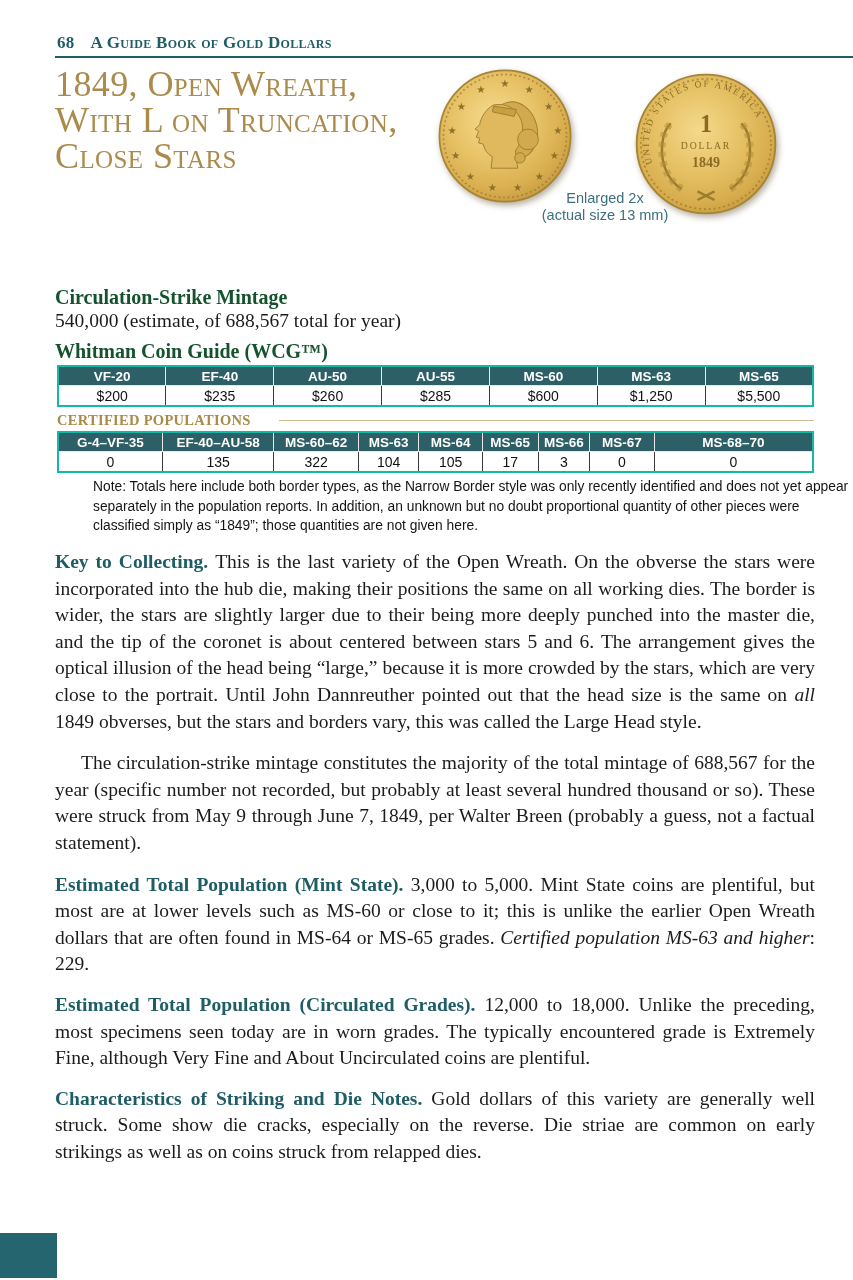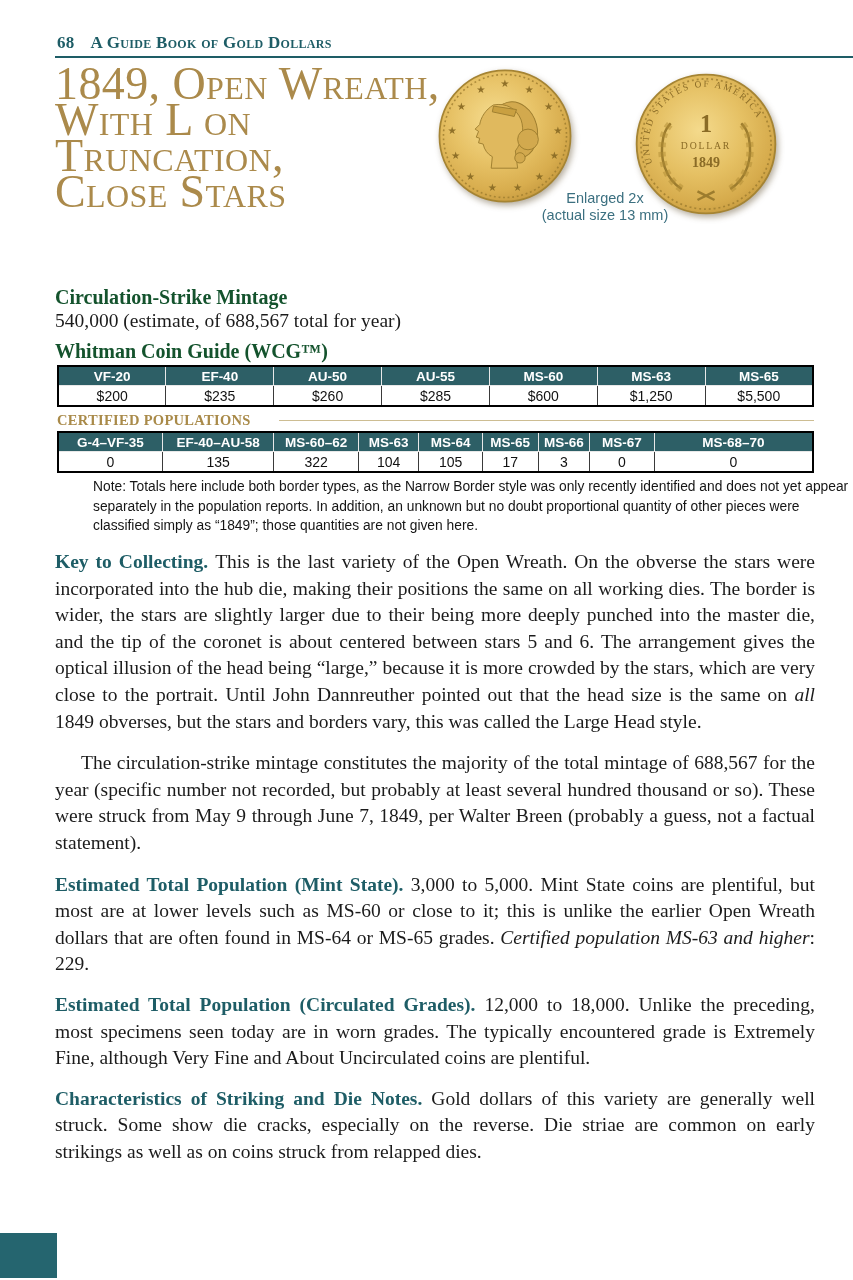--- a/index.html
+++ b/index.html
@@ -7,21 +7,21 @@
         font-family:"Liberation Serif",serif;color:#1b1b1b;}
 
   
   .running-head{position:absolute;left:57px;top:33px;font-variant:small-caps;
         color:#1e5d66;font-size:17px;font-weight:700;letter-spacing:.3px;}
   .running-head .pagenum{font-variant:normal;margin-right:16px;font-weight:700;}
   .head-rule{position:absolute;left:55px;right:0;top:56px;height:2px;background:#1e5d66;}
 
   
   .title-block{position:absolute;left:55px;top:66px;width:420px;color:#ab8a4b;
-        font-variant:small-caps;font-size:46px;line-height:36px;font-weight:400;letter-spacing:.4px;}
+        font-variant:small-caps;font-size:36px;line-height:36px;font-weight:400;letter-spacing:.4px;}
   .subtitle-block{position:absolute;left:55px;top:212px;width:420px;color:#ab8a4b;
         font-variant:small-caps;font-size:27px;line-height:33px;letter-spacing:.3px;}
 
   
   .coin{position:absolute;filter:drop-shadow(2px 3px 3px rgba(60,40,0,.38));}
   .coin-obv{left:436px;top:64px;}
   .coin-rev{left:633px;top:69px;}
   .coin-caption{position:absolute;left:515px;top:190px;width:180px;text-align:center;
         font-family:"Liberation Sans",sans-serif;font-size:14.5px;line-height:17px;color:#3c7080;}
 
@@ -30,21 +30,21 @@
   .mintage-head{top:286px;}
   .mintage-value{position:absolute;left:55px;top:310px;font-size:19.5px;}
   .wcg-head{top:340px;}
 
   
   .tbl{position:absolute;left:57px;width:757px;border-collapse:collapse;table-layout:fixed;
         font-family:"Liberation Sans",sans-serif;}
   .tbl th{background:#2d5f66;color:#ffffff;font-size:13.5px;font-weight:700;
         border:1px solid #e8e8e8;border-top:1px solid #333;padding:2px 0 1px;}
   .tbl td{font-size:14px;text-align:center;border:1px solid #3a3a3a;padding:2px 0 1px;color:#111;}
-  .tbl{border:2px solid #000000;}
+  .tbl{border:2px solid #14b8a6;}
   .wcg-tbl{top:365px;}
   .cert-tbl{top:431px;}
 
   .cert-label-row{position:absolute;left:57px;top:412px;width:757px;display:flex;align-items:center;gap:20px;}
   .cert-label{color:#a98a49;font-weight:700;font-size:14.5px;letter-spacing:.3px;white-space:nowrap;}
   .gold-rule{flex:1;height:1px;background:#cdbd92;margin-left:8px;}
 
   .note{position:absolute;left:57px;top:477px;width:756px;
         font-family:"Liberation Sans",sans-serif;font-size:13.8px;line-height:19.5px;color:#151515;margin-left:36px;}
 

